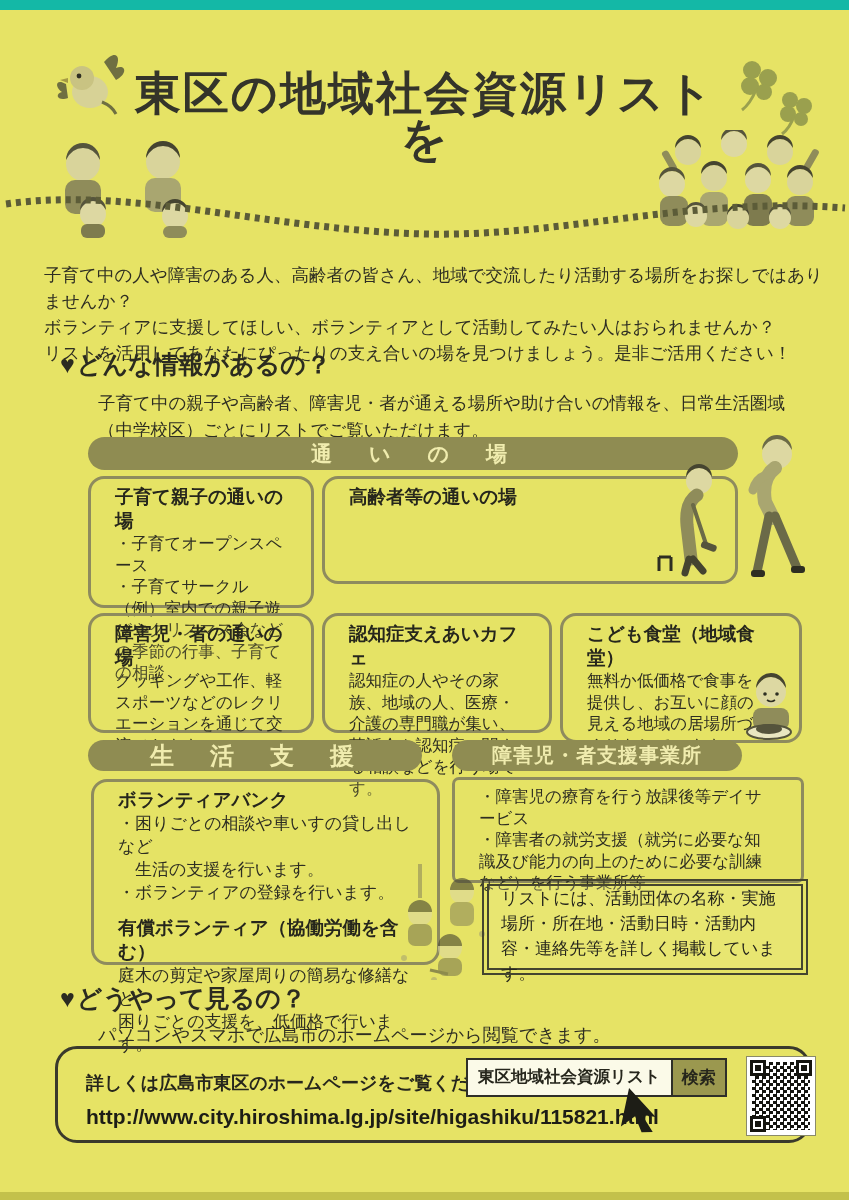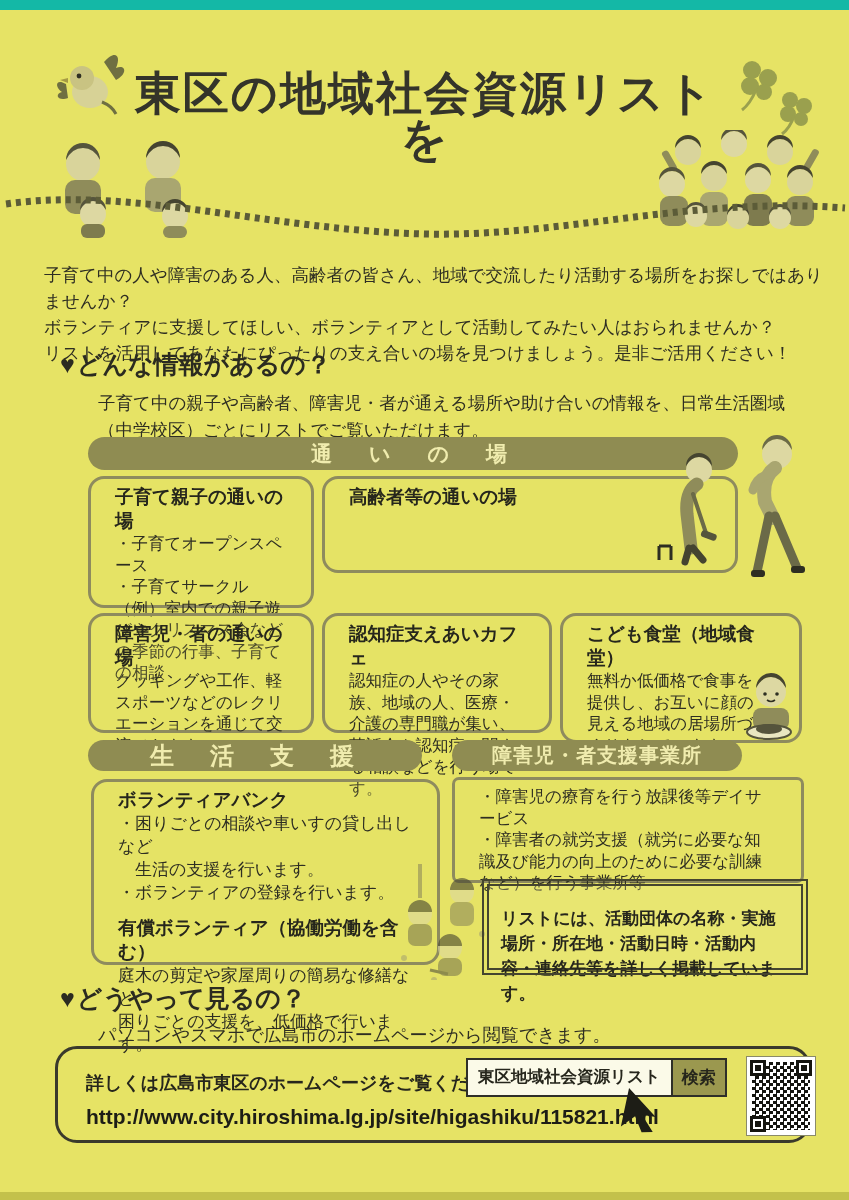--- a/index.html
+++ b/index.html
@@ -26,30 +26,30 @@
           display:flex;align-items:center;justify-content:center;box-sizing:border-box;}
   .banner-kayoi{left:88px;top:437px;width:650px;height:33px;font-size:21px;letter-spacing:8px;}
   .banner-seikatsu{left:88px;top:740px;width:334px;height:31px;font-size:24px;letter-spacing:6px;}
   .banner-shogai{left:452px;top:740px;width:290px;height:31px;font-size:20px;letter-spacing:1px;}
 
   
   .ibox{border:3px solid #8e8b5e;border-radius:16px;box-sizing:border-box;padding:6px 24px;background:rgba(230,227,101,0.15);}
   .ibox .bt{font-size:18.5px;font-weight:800;color:#26261c;line-height:24px;}
   .ibox .bb{font-size:16.5px;line-height:21.5px;color:#2e2e22;white-space:pre-line;}
   .box-a{left:88px;top:476px;width:226px;height:132px;}
-  .box-b{left:322px;top:476px;width:416px;height:97px;}
+  .box-b{left:322px;top:476px;width:416px;height:108px;}
   .box-c{left:88px;top:613px;width:226px;height:120px;}
   .box-d{left:322px;top:613px;width:230px;height:120px;}
   .box-e{left:560px;top:613px;width:242px;height:130px;}
   .box-seikatsu{left:91px;top:779px;width:349px;height:186px;}
   .box-seikatsu .bb{font-size:17px;line-height:23px;}
   .box-jigyosho{left:452px;top:777px;width:352px;height:106px;border-radius:7px;}
 
   .note-box{left:487px;top:884px;width:316px;height:86px;border:2px solid #45452f;outline:2px solid #45452f;outline-offset:3px;
-            box-sizing:border-box;padding:20px 12px;font-size:17px;font-weight:700;line-height:25px;color:#26261c;white-space:pre-line;background:rgba(240,238,150,0.25);}
+            box-sizing:border-box;padding:0 12px;font-size:17px;font-weight:400;line-height:25px;color:#26261c;white-space:pre-line;background:rgba(240,238,150,0.25);}
 
   
   .footer-box{left:55px;top:1046px;width:756px;height:97px;border:3px solid #3a3a2c;border-radius:22px;box-sizing:border-box;}
   .footer-note{left:28px;top:22px;font-size:18px;font-weight:800;color:#26261c;position:absolute;}
   .footer-url{left:28px;top:56px;font-size:21px;font-weight:800;color:#1d1d16;position:absolute;letter-spacing:0px;}
   .search-widget{position:absolute;left:408px;top:9px;display:flex;align-items:stretch;}
   .search-term{border:2.5px solid #2f2f28;background:#fbfae8;padding:6px 10px;font-size:16.5px;font-weight:800;color:#26261c;}
   .search-btn{border:2.5px solid #2f2f28;border-left:none;background:#9b984f;padding:6px 9px;font-size:17px;font-weight:800;color:#26261c;display:flex;align-items:center;}
   .qr{position:absolute;left:688px;top:7px;width:70px;height:80px;background:#ffffff;border:1px solid #8a8a6a;box-sizing:border-box;padding:5px;}
   .qr-mods{position:relative;width:100%;height:100%;

